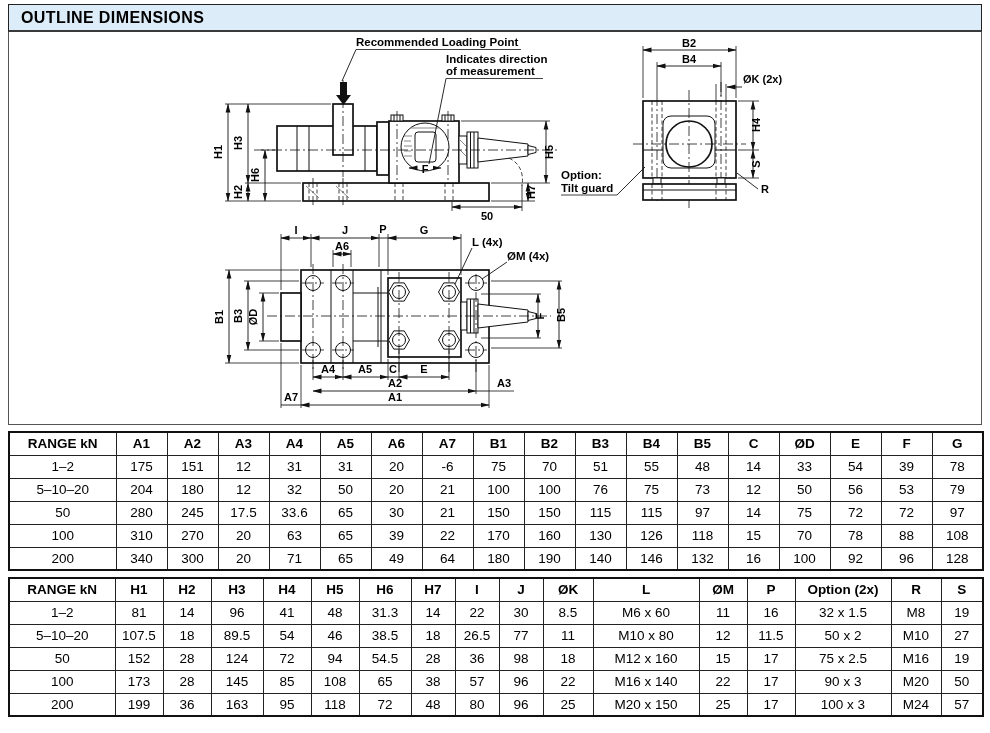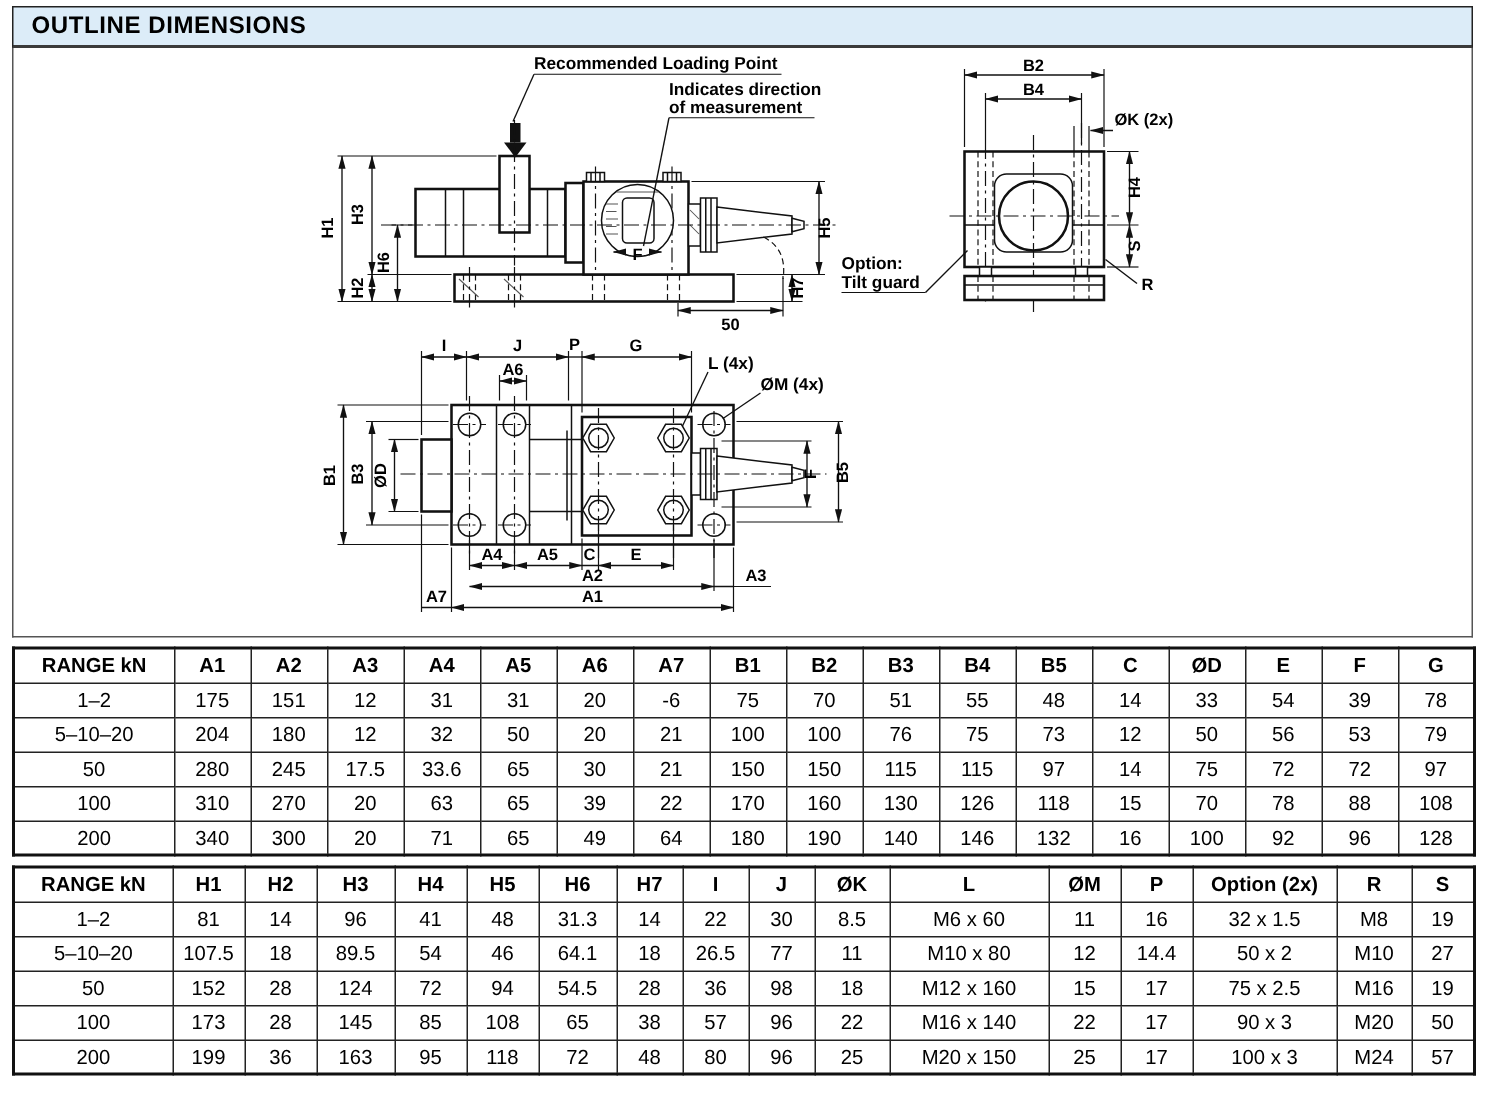--- a/index.html
+++ b/index.html
@@ -527,28 +527,28 @@
           <td>M8</td>
           <td>19</td>
         </tr>
         <tr>
           <td>5–10–20</td>
           <td>107.5</td>
           <td>18</td>
           <td>89.5</td>
           <td>54</td>
           <td>46</td>
-          <td>64.1</td>
+          <td>38.5</td>
           <td>18</td>
           <td>26.5</td>
           <td>77</td>
           <td>11</td>
           <td>M10 x 80</td>
           <td>12</td>
-          <td>14.4</td>
+          <td>11.5</td>
           <td>50 x 2</td>
           <td>M10</td>
           <td>27</td>
         </tr>
         <tr>
           <td>50</td>
           <td>152</td>
           <td>28</td>
           <td>124</td>
           <td>72</td>

